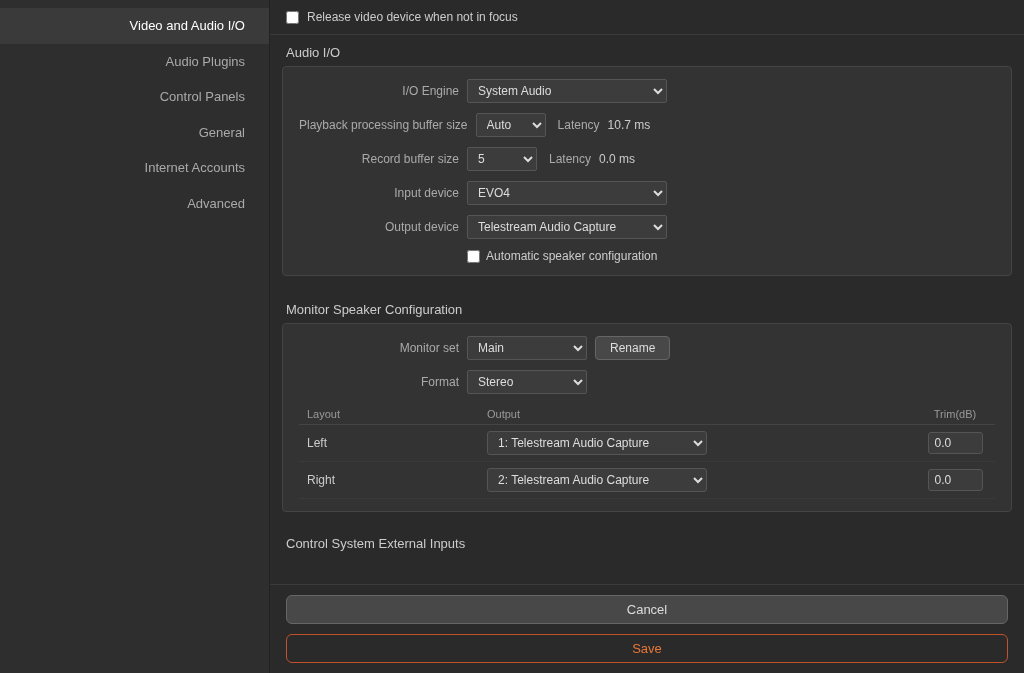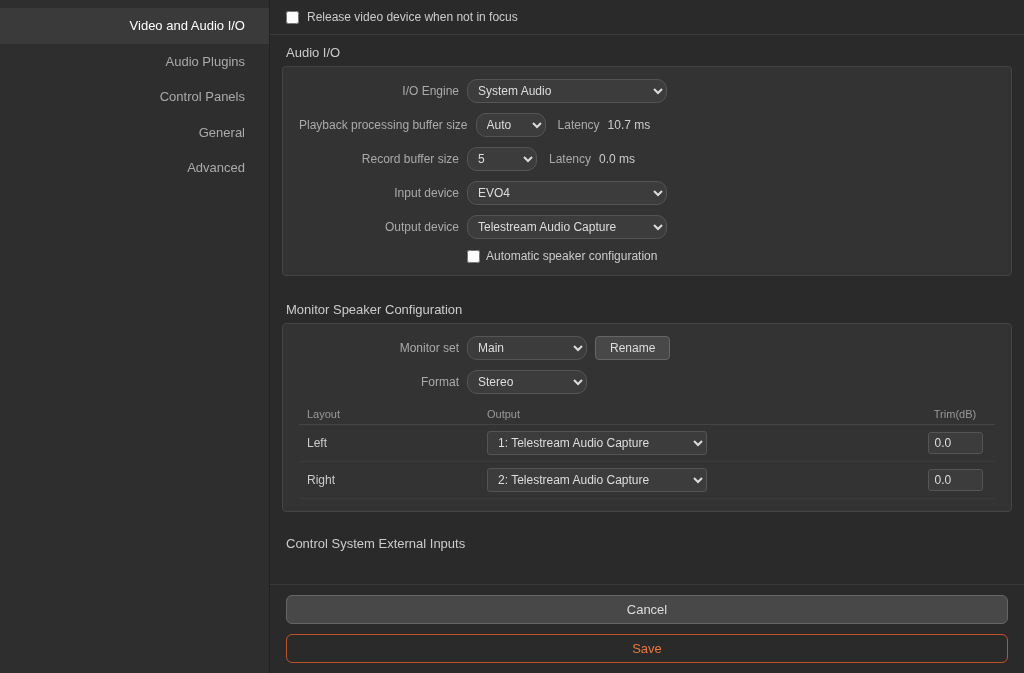--- a/index.html
+++ b/index.html
@@ -96,21 +96,21 @@
       flex-shrink: 0;
     }
 
     
     select {
       background: #3c3c3c;
       border: 1px solid #555;
       color: #ddd;
       font-size: 12px;
       padding: 3px 6px;
-      border-radius: 10px;
+      border-radius: 2px;
       appearance: auto;
       cursor: pointer;
     }
 
     .select-wide { min-width: 200px; }
     .select-short { min-width: 70px; }
 
     .latency-label {
       color: #aaa;
       font-size: 12px;
@@ -226,20 +226,23 @@
     <span>Video and Audio I/O</span>
   </div>
   <div class="sidebar-item">
     <span>Audio Plugins</span>
   </div>
   <div class="sidebar-item">
     <span>Control Panels</span>
   </div>
   <div class="sidebar-item">
     <span>General</span>
+  </div>
+  <div class="sidebar-item">
+    <span>Internet Accounts</span>
   </div>
   <div class="sidebar-item">
     <span>Advanced</span>
   </div>
 </nav>
 
 <div class="main-content">
 
   <div class="top-bar">
     <input type="checkbox" style="">

